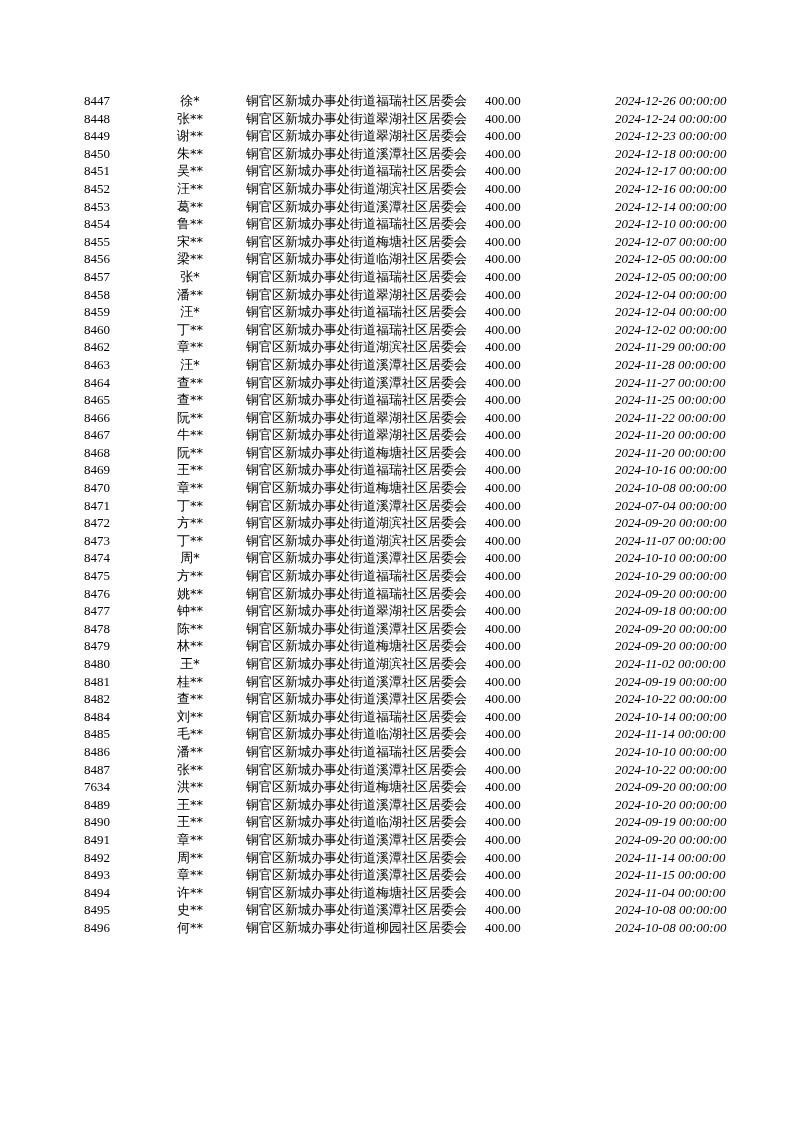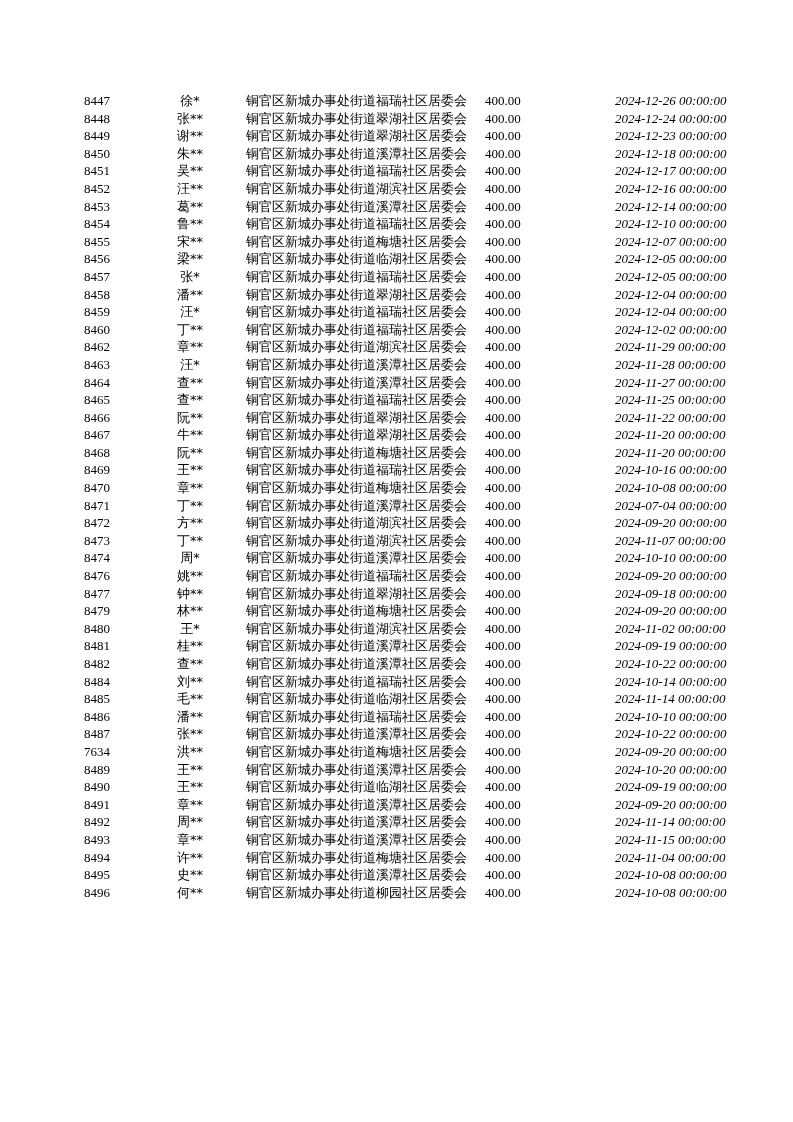--- a/index.html
+++ b/index.html
@@ -254,32 +254,46 @@
           <td class="col-date">2024-11-07 00:00:00</td>
         </tr>
         <tr>
           <td class="col-id">8474</td>
           <td class="col-name">周*</td>
           <td class="col-org">铜官区新城办事处街道溪潭社区居委会</td>
           <td class="col-amount">400.00</td>
           <td class="col-date">2024-10-10 00:00:00</td>
         </tr>
         <tr>
+          <td class="col-id">8475</td>
+          <td class="col-name">方**</td>
+          <td class="col-org">铜官区新城办事处街道福瑞社区居委会</td>
+          <td class="col-amount">400.00</td>
+          <td class="col-date">2024-10-29 00:00:00</td>
+        </tr>
+        <tr>
           <td class="col-id">8476</td>
           <td class="col-name">姚**</td>
           <td class="col-org">铜官区新城办事处街道福瑞社区居委会</td>
           <td class="col-amount">400.00</td>
           <td class="col-date">2024-09-20 00:00:00</td>
         </tr>
         <tr>
           <td class="col-id">8477</td>
           <td class="col-name">钟**</td>
           <td class="col-org">铜官区新城办事处街道翠湖社区居委会</td>
           <td class="col-amount">400.00</td>
           <td class="col-date">2024-09-18 00:00:00</td>
+        </tr>
+        <tr>
+          <td class="col-id">8478</td>
+          <td class="col-name">陈**</td>
+          <td class="col-org">铜官区新城办事处街道溪潭社区居委会</td>
+          <td class="col-amount">400.00</td>
+          <td class="col-date">2024-09-20 00:00:00</td>
         </tr>
         <tr>
           <td class="col-id">8479</td>
           <td class="col-name">林**</td>
           <td class="col-org">铜官区新城办事处街道梅塘社区居委会</td>
           <td class="col-amount">400.00</td>
           <td class="col-date">2024-09-20 00:00:00</td>
         </tr>
         <tr>
           <td class="col-id">8480</td>

